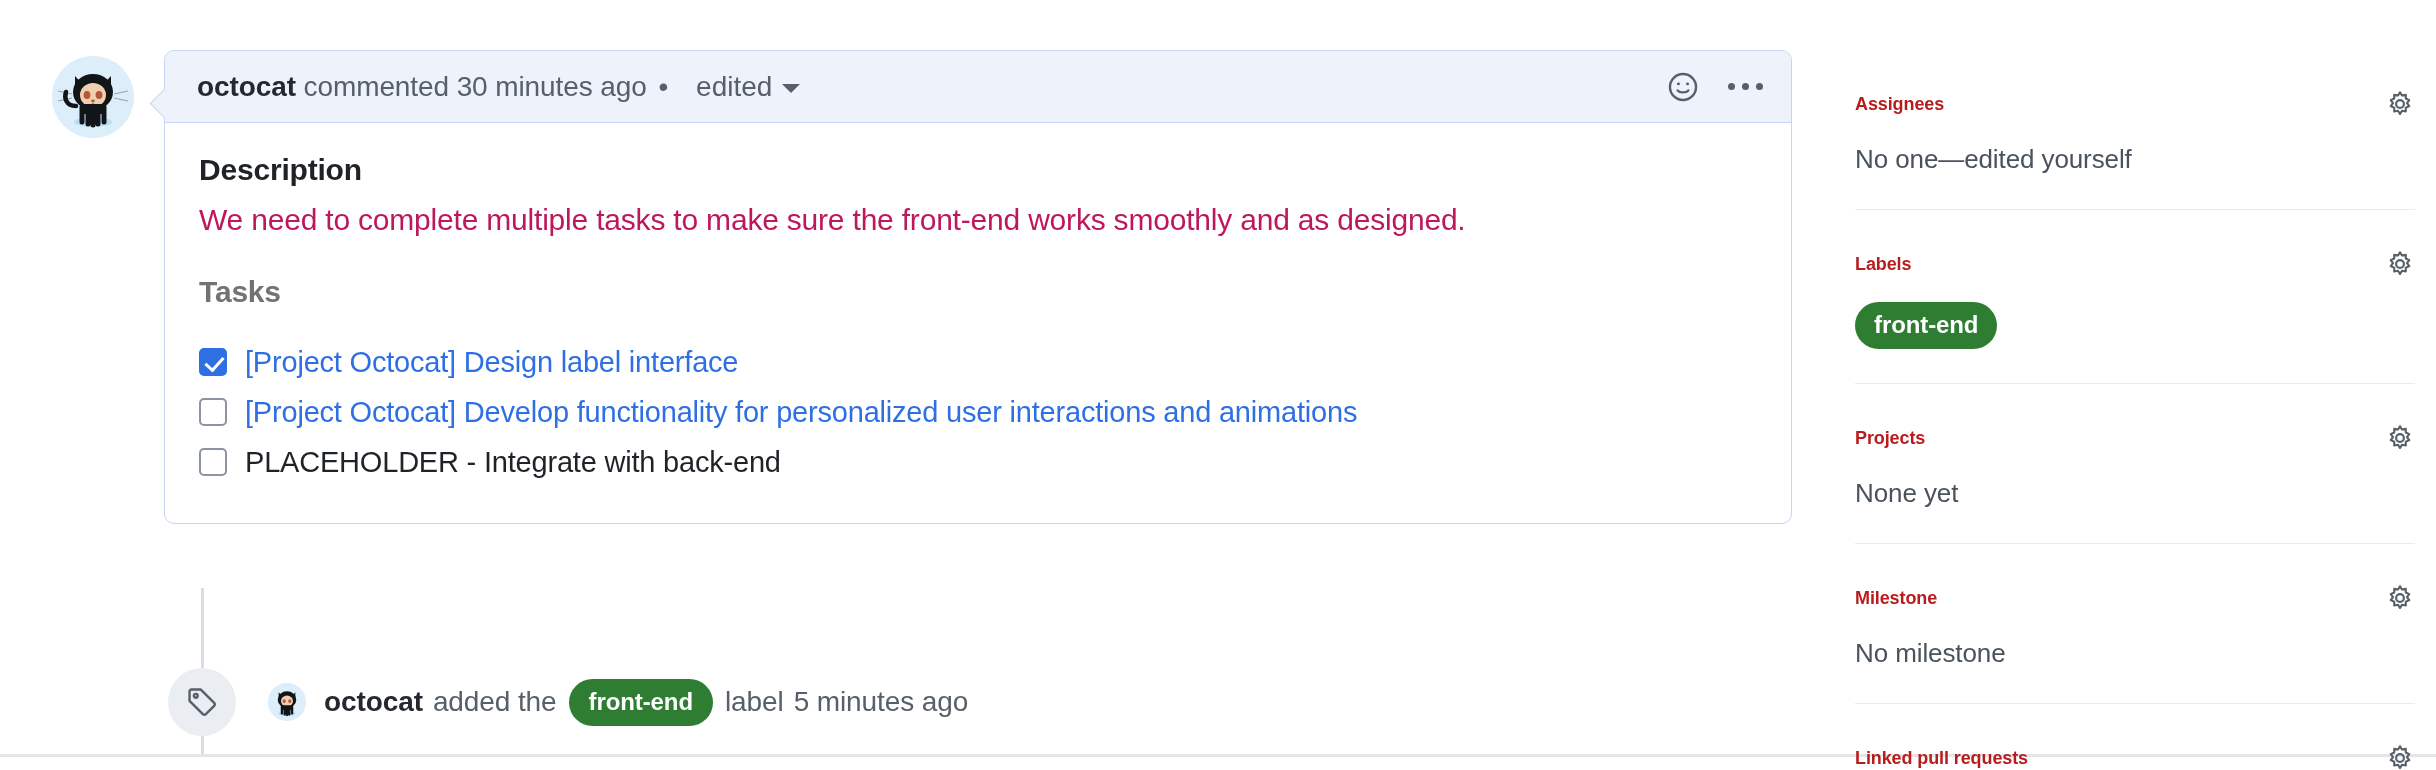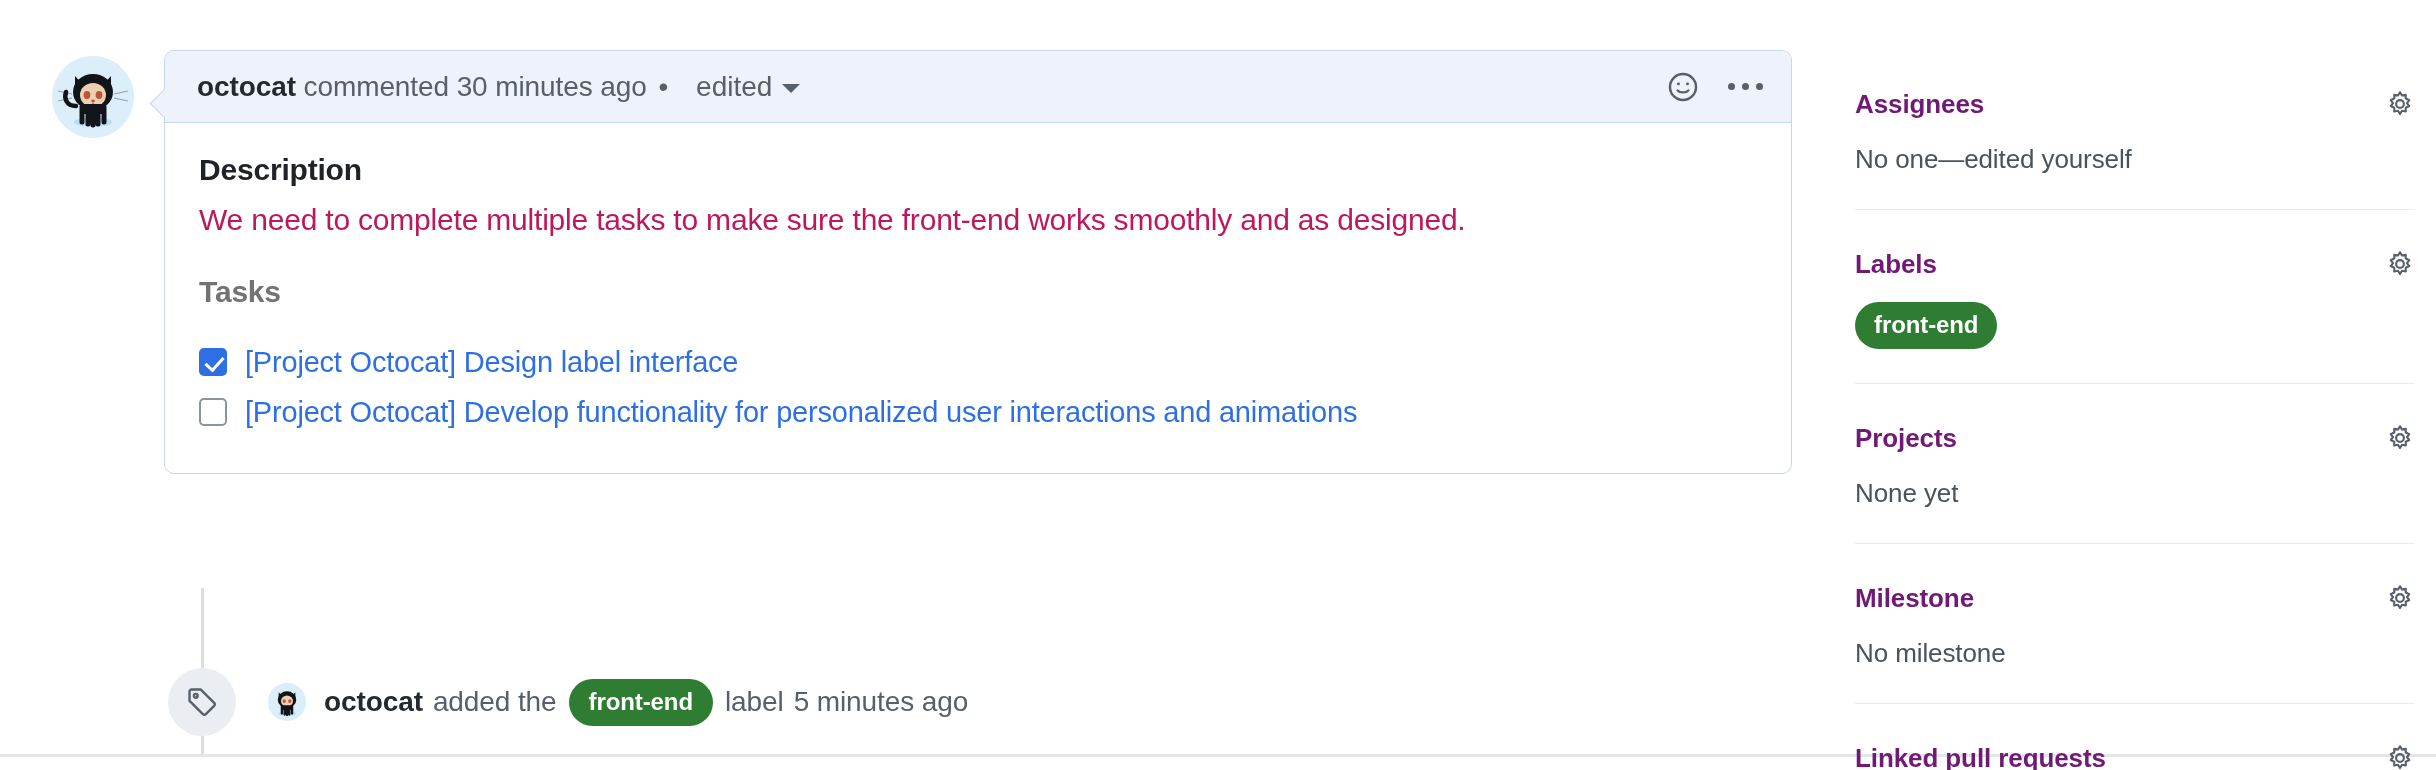--- a/index.html
+++ b/index.html
@@ -251,23 +251,23 @@
     padding-top: 84px;
   }
   .sb-section { position: relative; }
   .sb-head {
     display: flex;
     align-items: center;
     justify-content: space-between;
     height: 40px;
   }
   .sb-title {
-    font-size: 26px;
-    font-weight: 700;
-    color: #701a75;
+    font-size: 18px;
+    font-weight: 700;
+    color: #b91c1c;
     letter-spacing: -0.1px;
   }
   .sb-gear { color: #57606a; display: flex; align-items: center; }
   .sb-value {
     font-size: 26px;
     color: #4a525c;
     margin-top: 20px;
     letter-spacing: -0.1px;
   }
   .sb-label-chip {
@@ -355,20 +355,24 @@
 
           <ul class="task-list">
             <li class="task-item">
               <span class="cbox checked"></span>
               <span class="task-text link">[Project Octocat] Design label interface</span>
             </li>
             <li class="task-item">
               <span class="cbox"></span>
               <span class="task-text link">[Project Octocat] Develop functionality for personalized user interactions and animations</span>
             </li>
+            <li class="task-item">
+              <span class="cbox"></span>
+              <span class="task-text">PLACEHOLDER - Integrate with back-end</span>
+            </li>
           </ul>
         </div>
       </div>
     </div>
 
     <div class="timeline-line"></div>
 
     <div class="tl-event">
       <span class="tl-badge">
         <svg width="34" height="34" viewBox="0 0 24 24" fill="none" stroke="currentColor" stroke-width="1.7">

